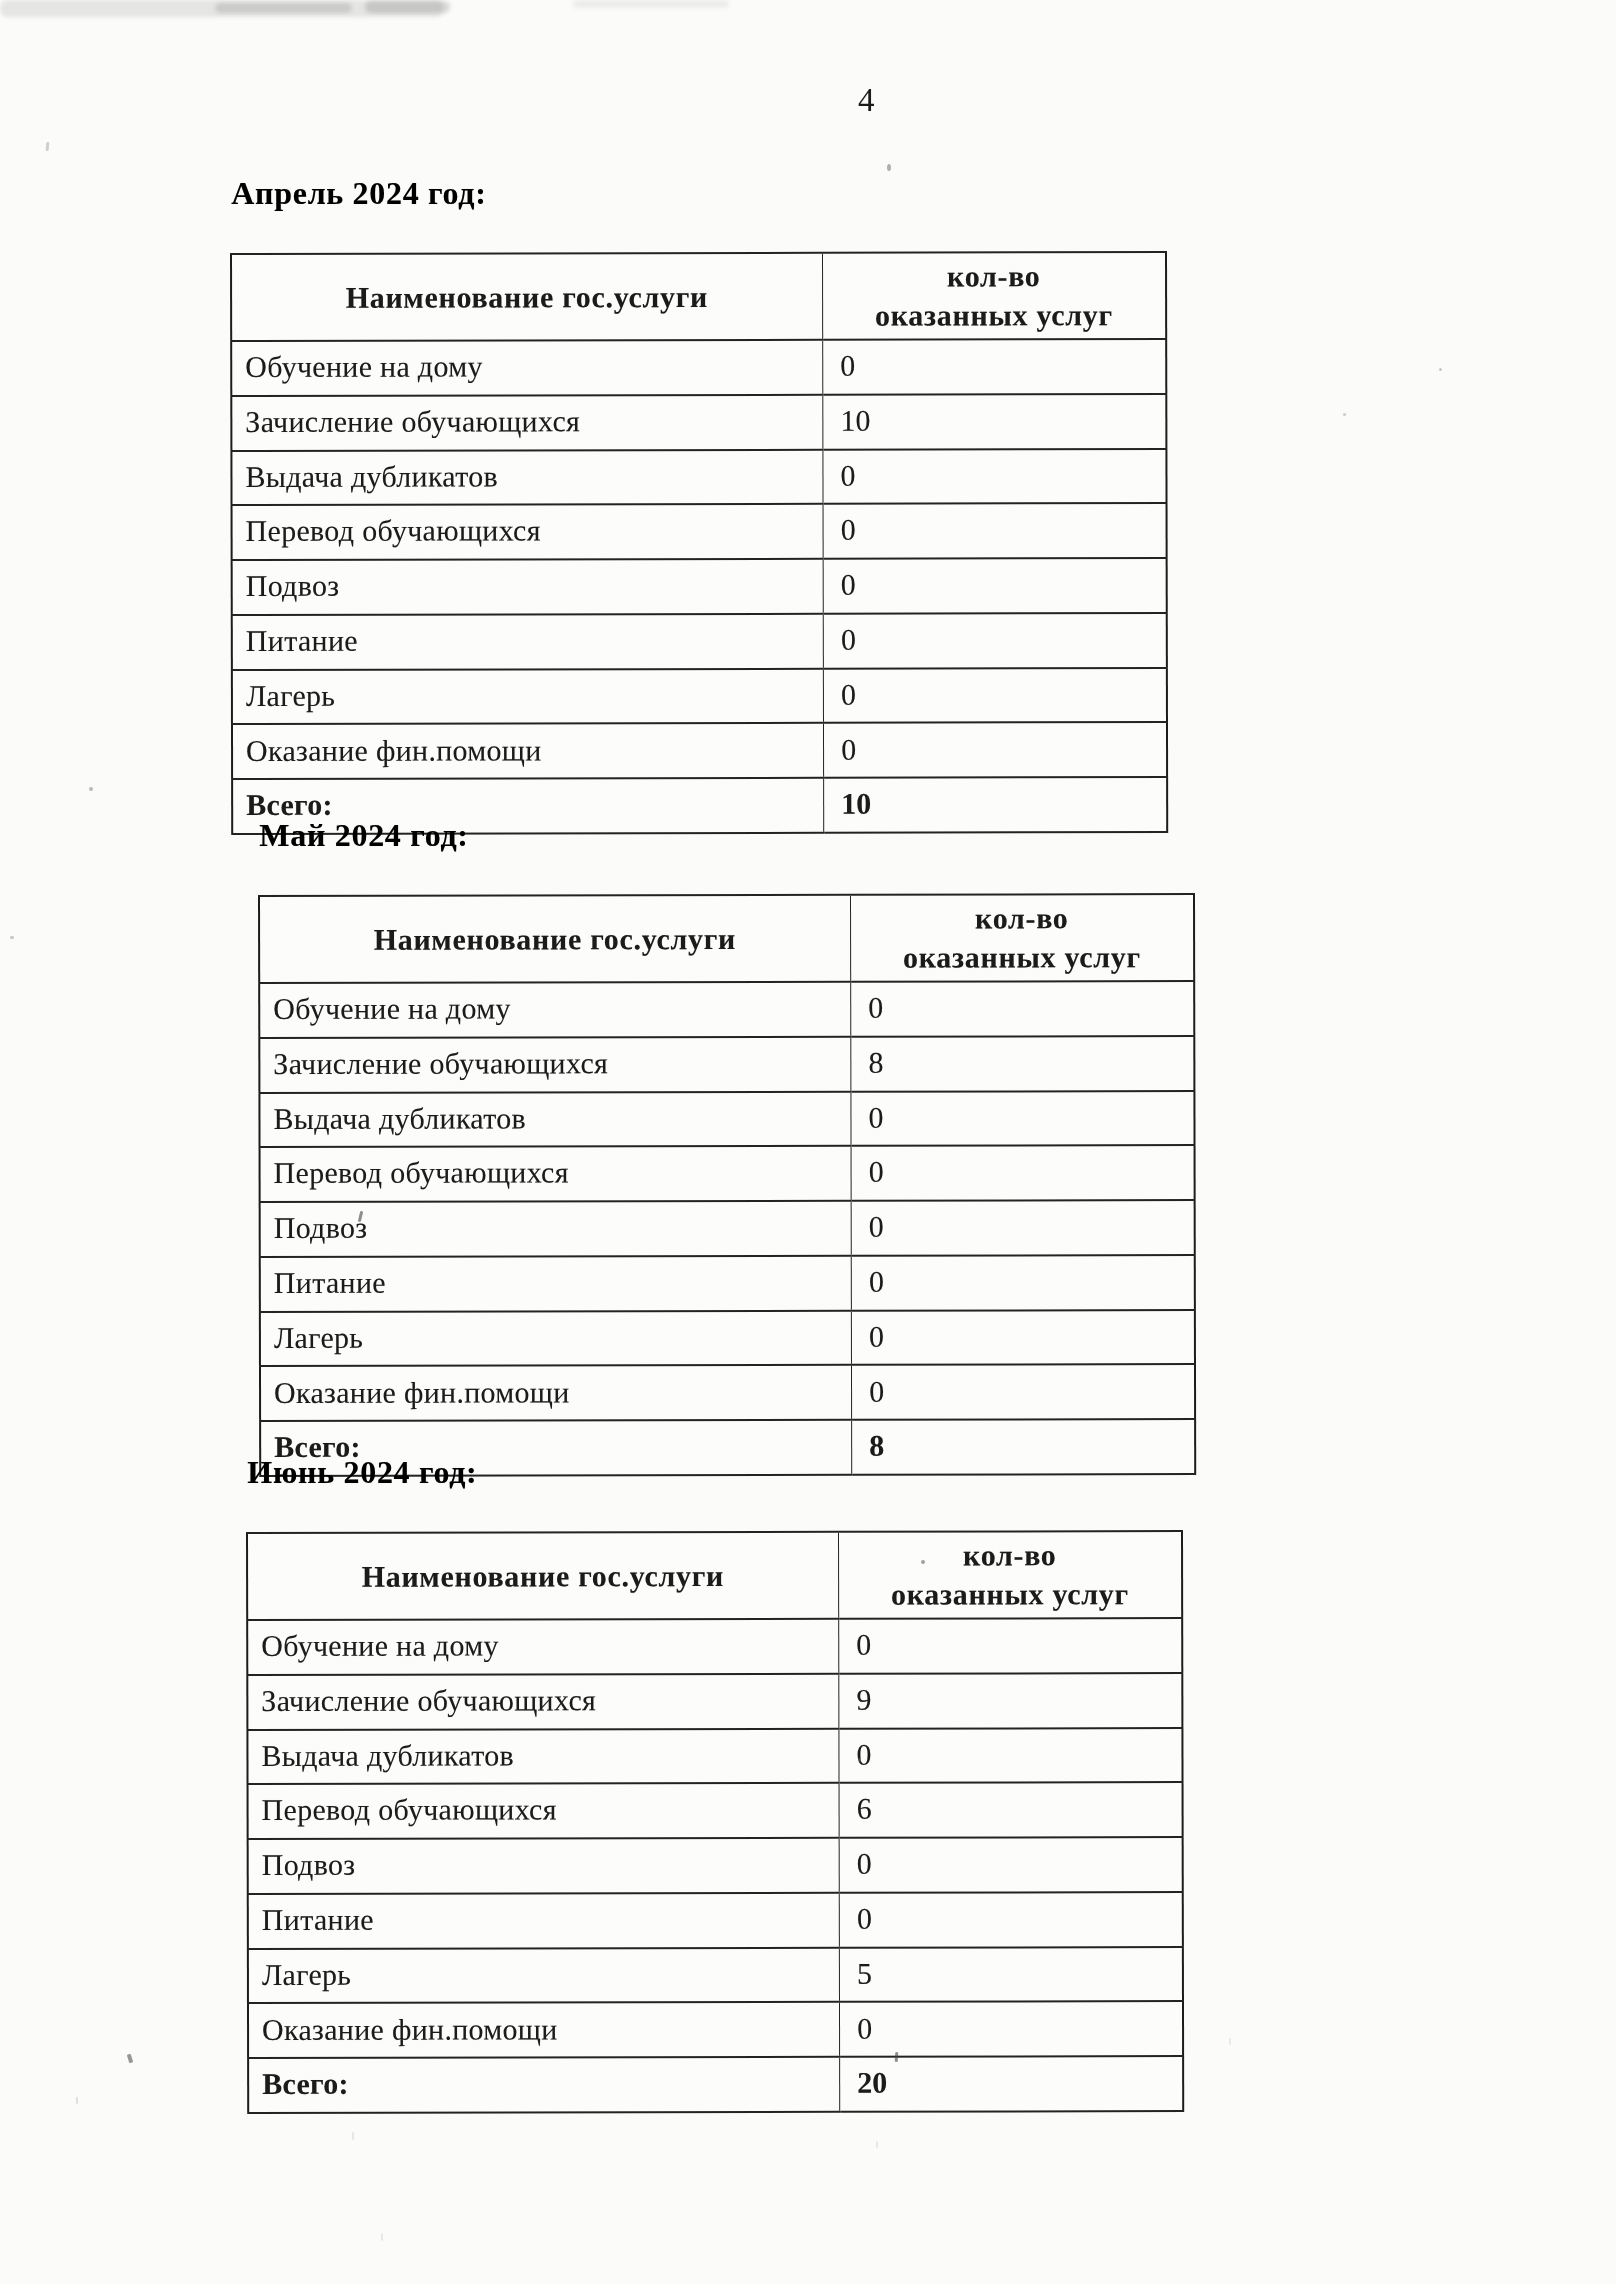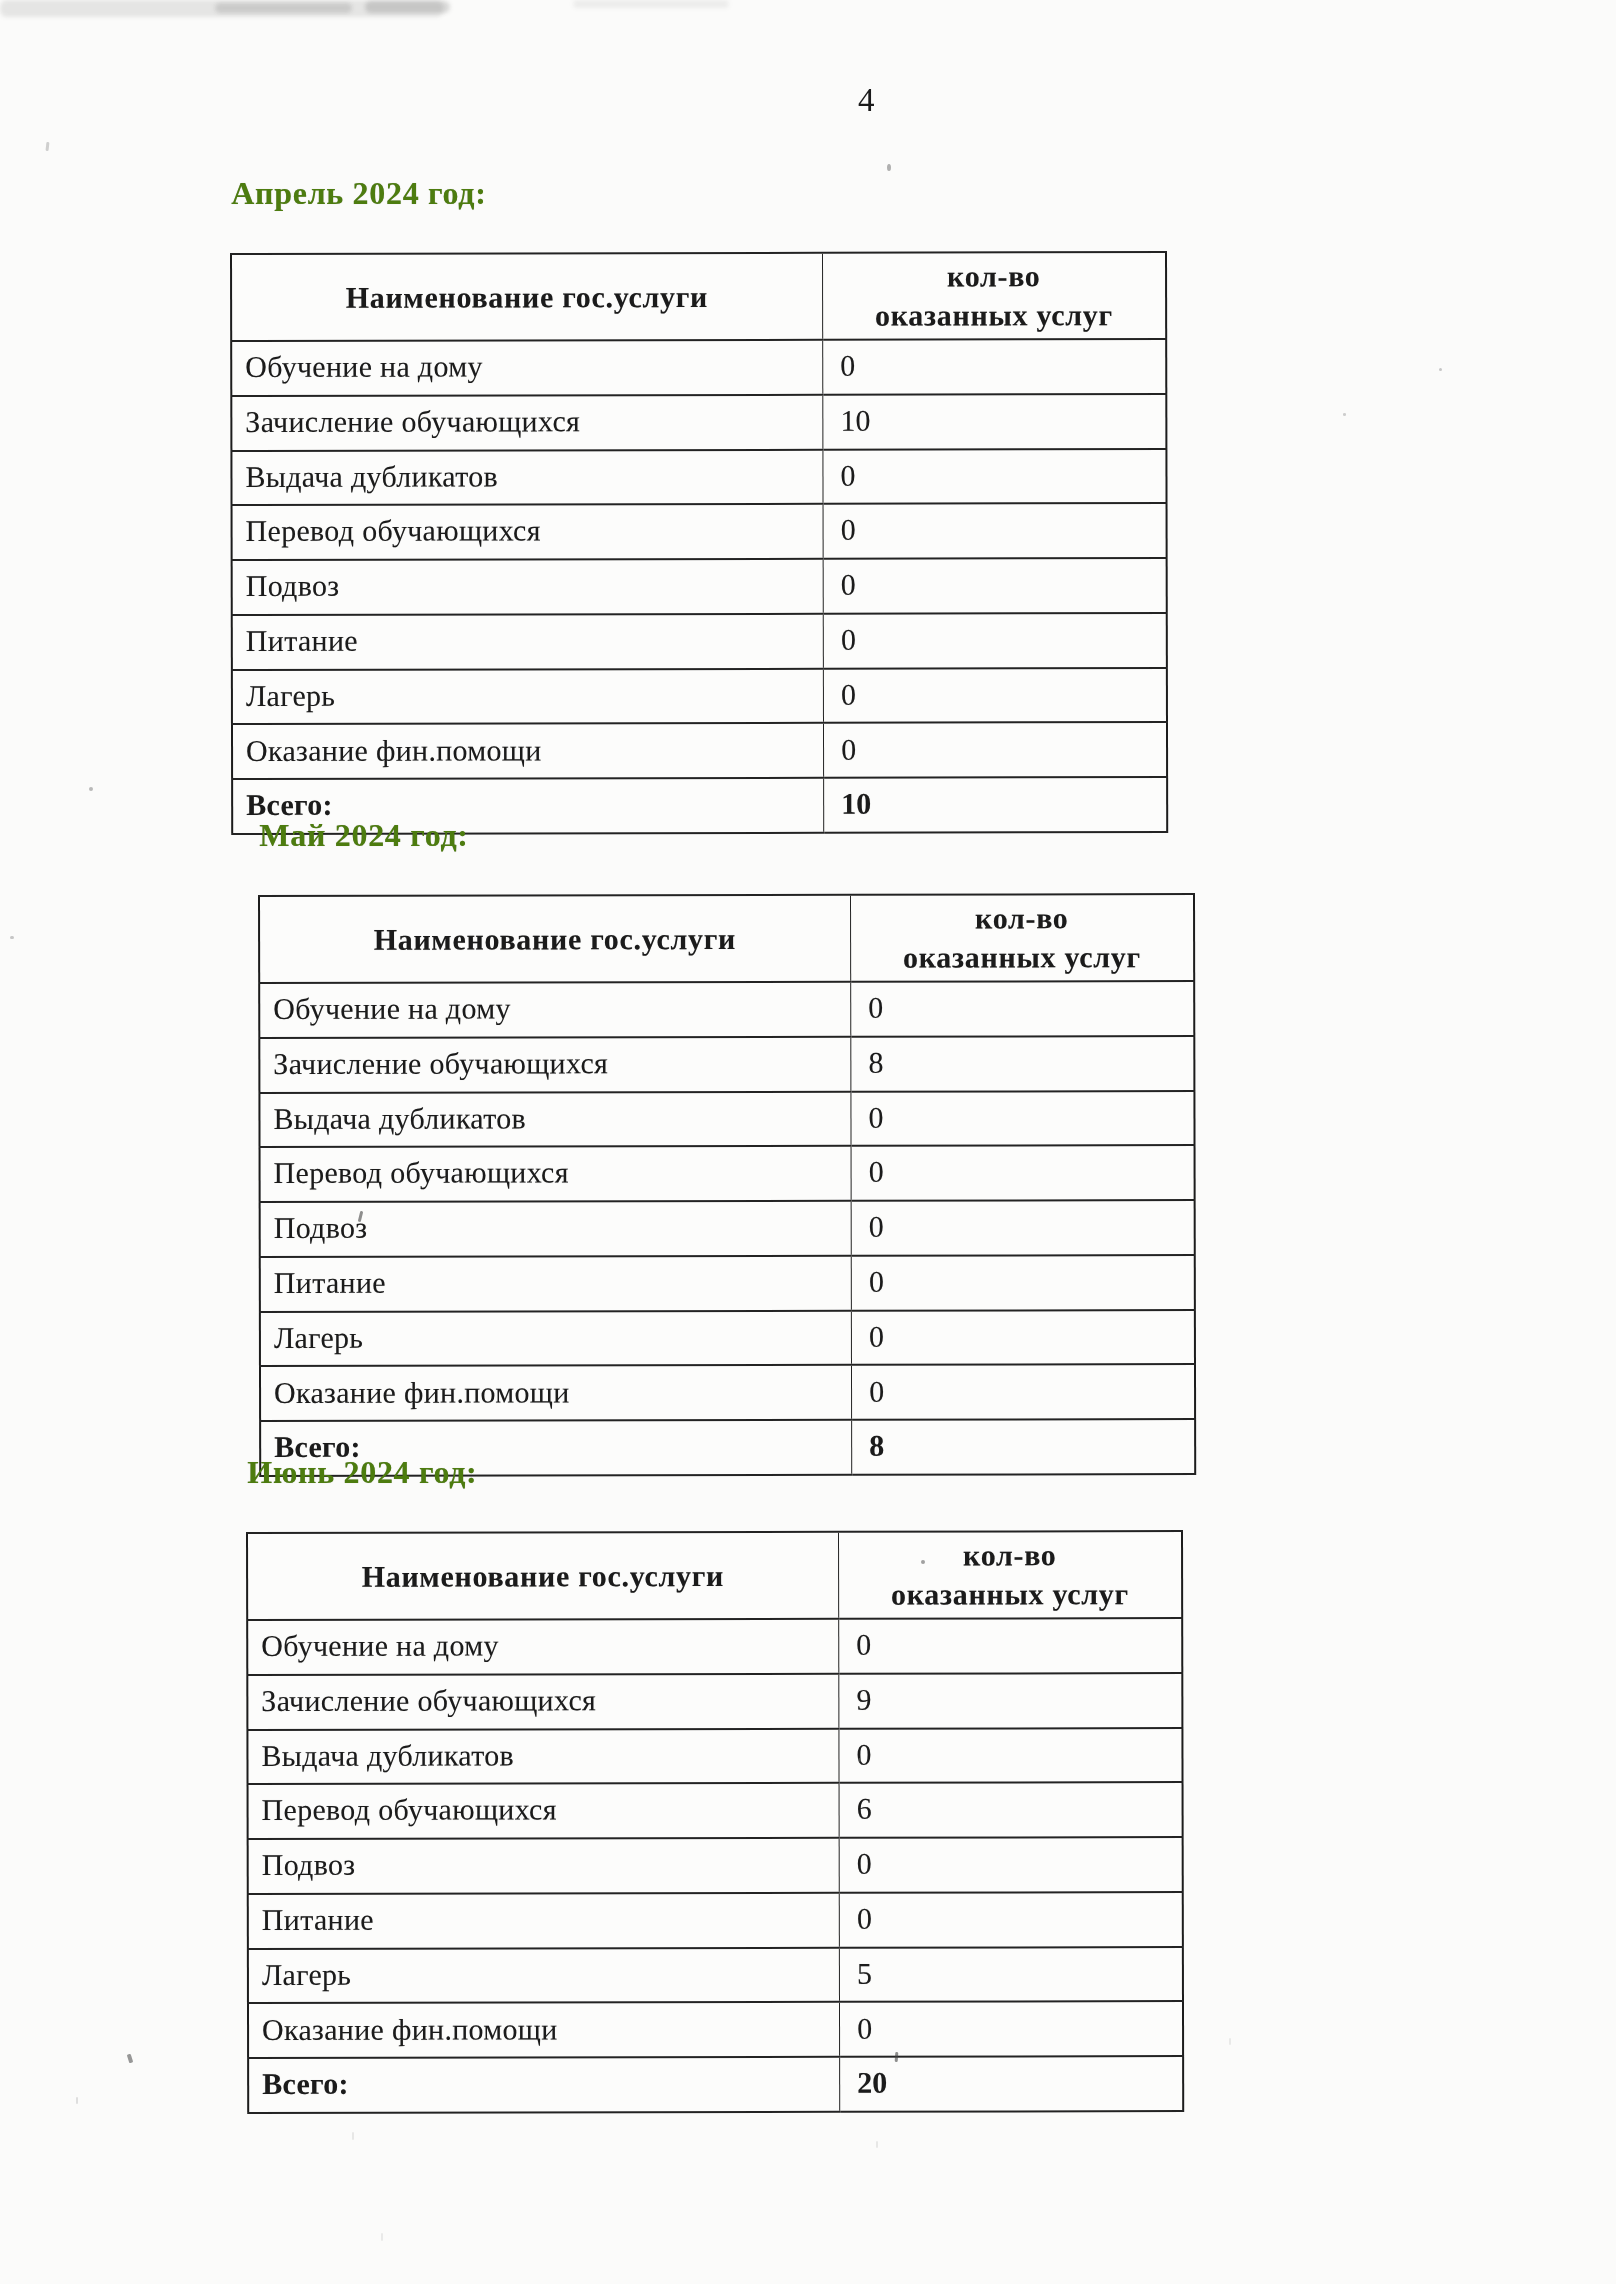--- a/index.html
+++ b/index.html
@@ -28,21 +28,21 @@
   }
   .s-april { top: 173px; }
   .s-may   { top: 815px; padding-left: 28px; }
   .s-june  { top: 1452px; padding-left: 16px; }
   .month-heading {
     margin: 0 0 40px 1.3px;
     font-size: 32px;
     line-height: 40px;
     font-weight: bold;
     letter-spacing: 0.7px;
-    color: #4d7c0f;
+    color: #000000;
     text-shadow: 0 0 0.7px rgba(0,0,0,0.30);
   }
   table.services-table {
     width: 936px;
     table-layout: fixed;
     border-collapse: collapse;
     transform: rotate(-0.12deg);
     transform-origin: left top;
     background: #fcfcfb;
   }

